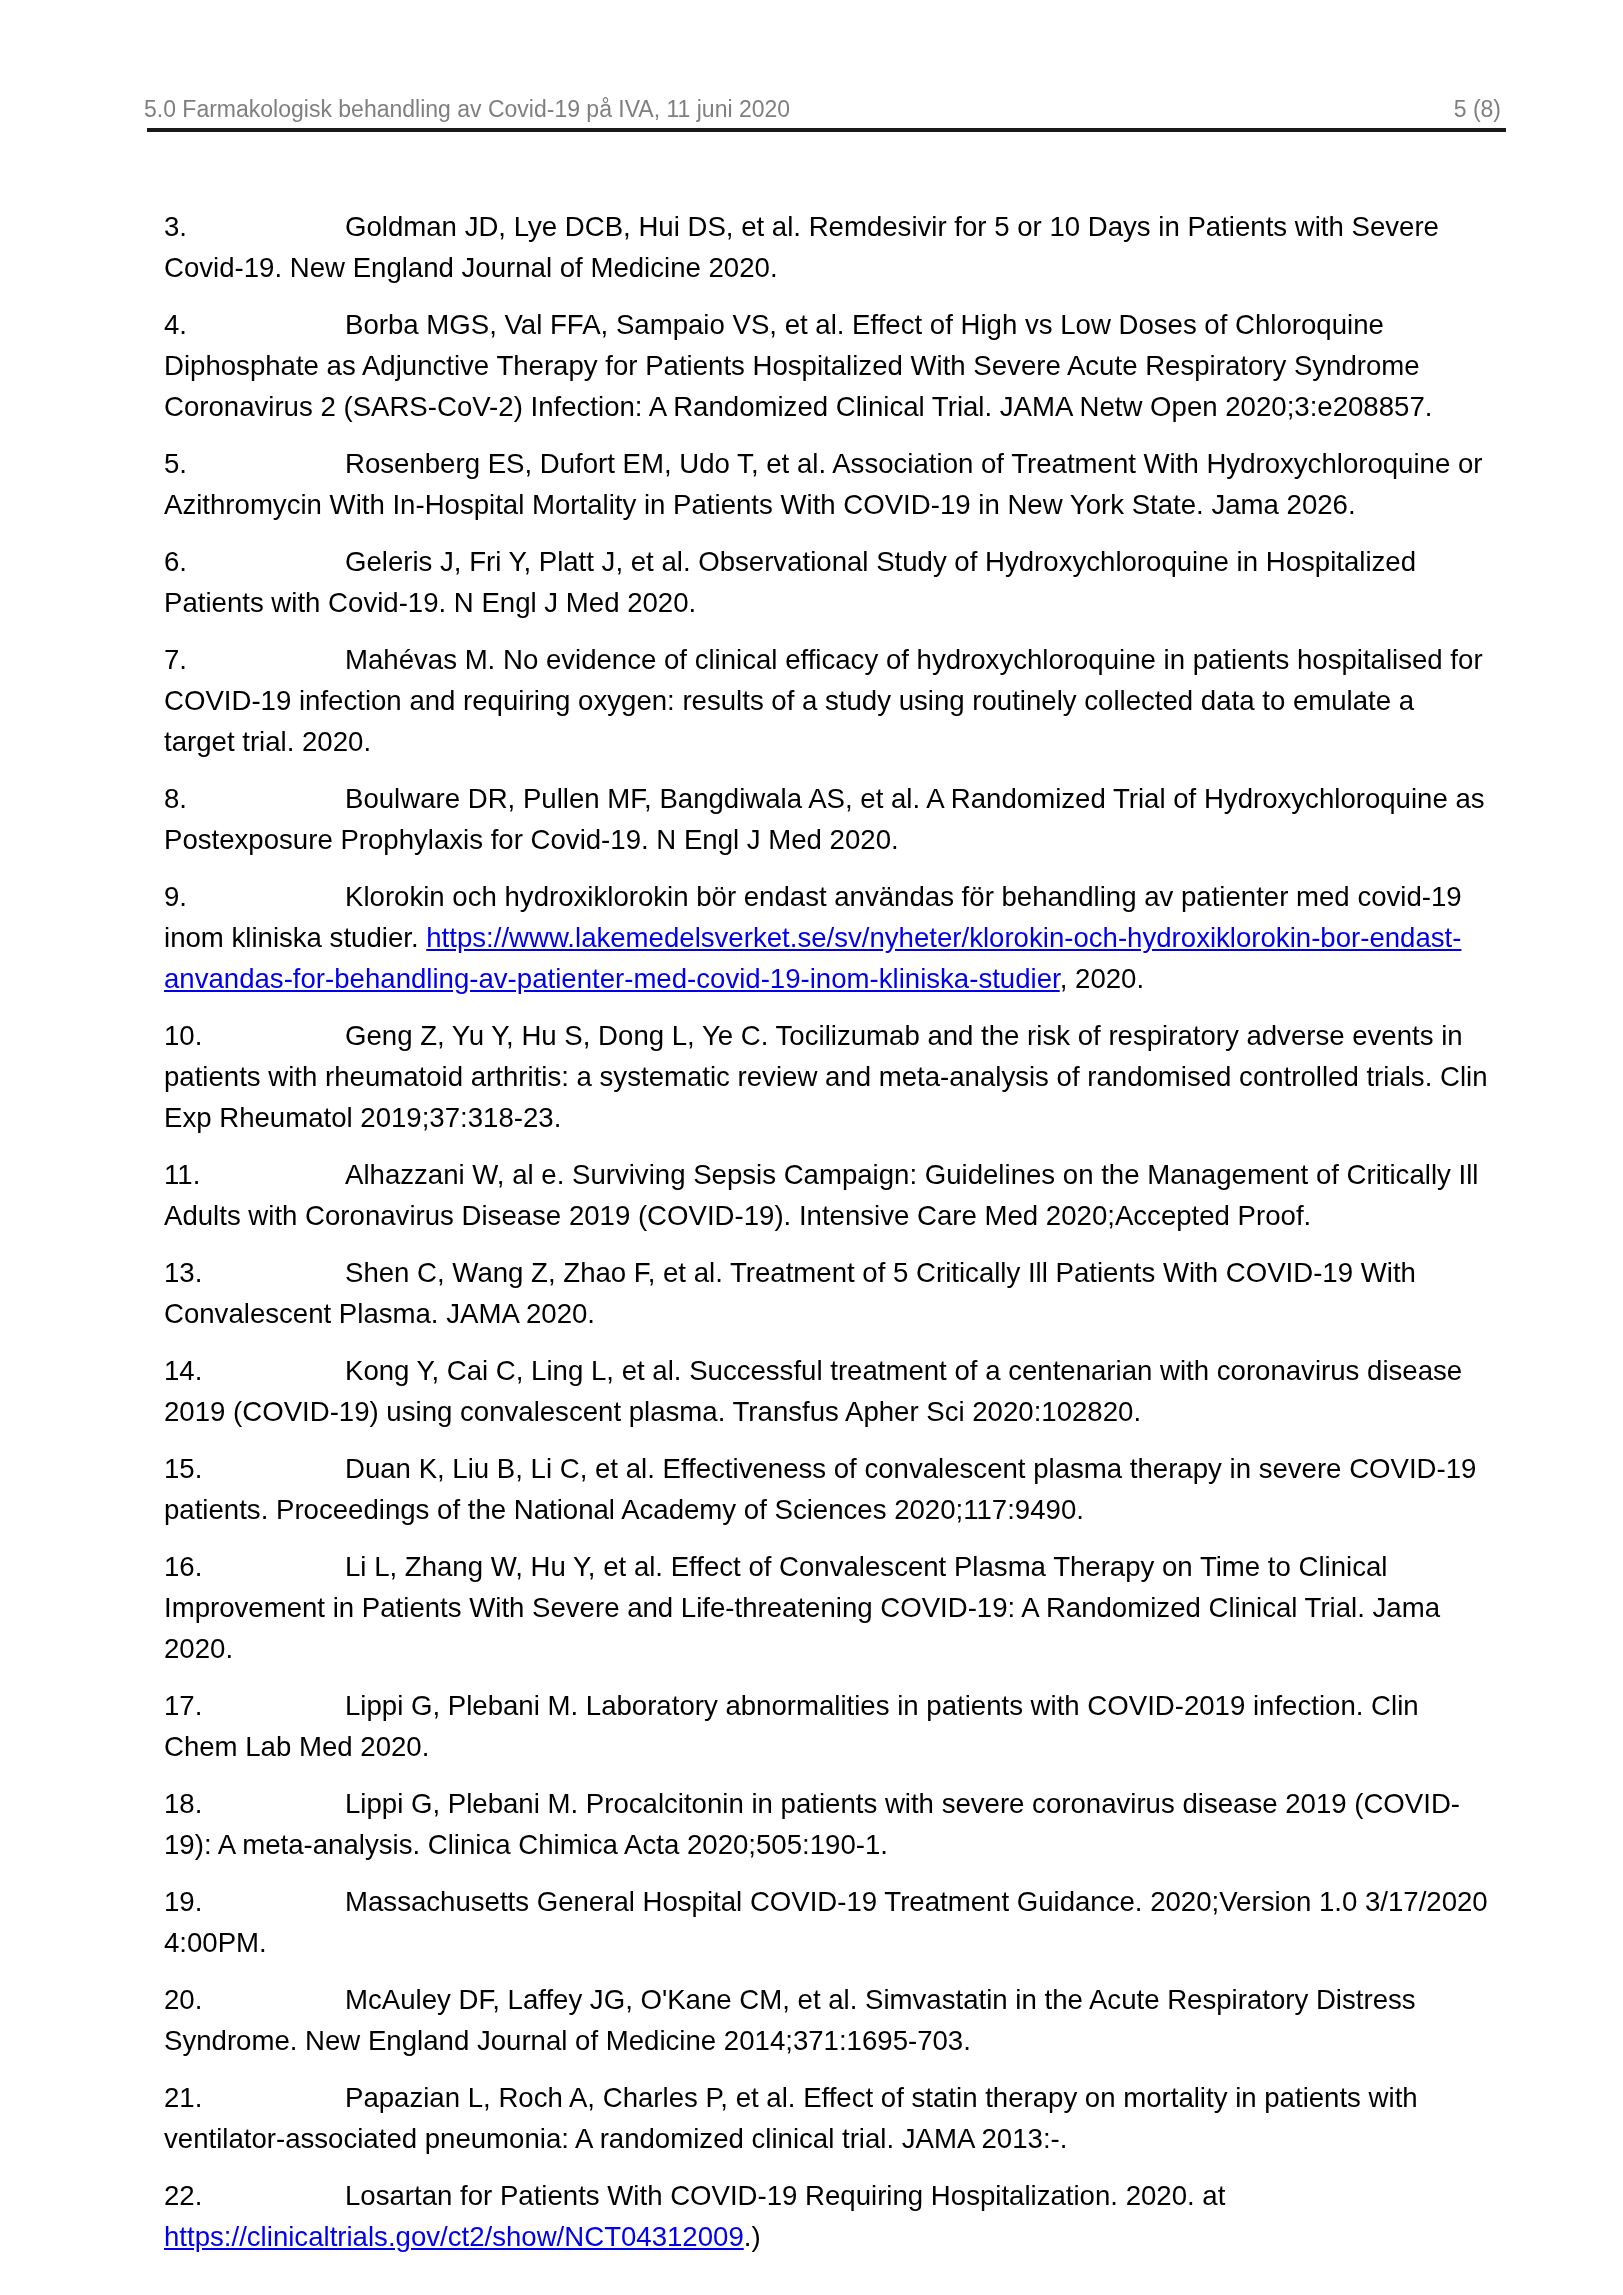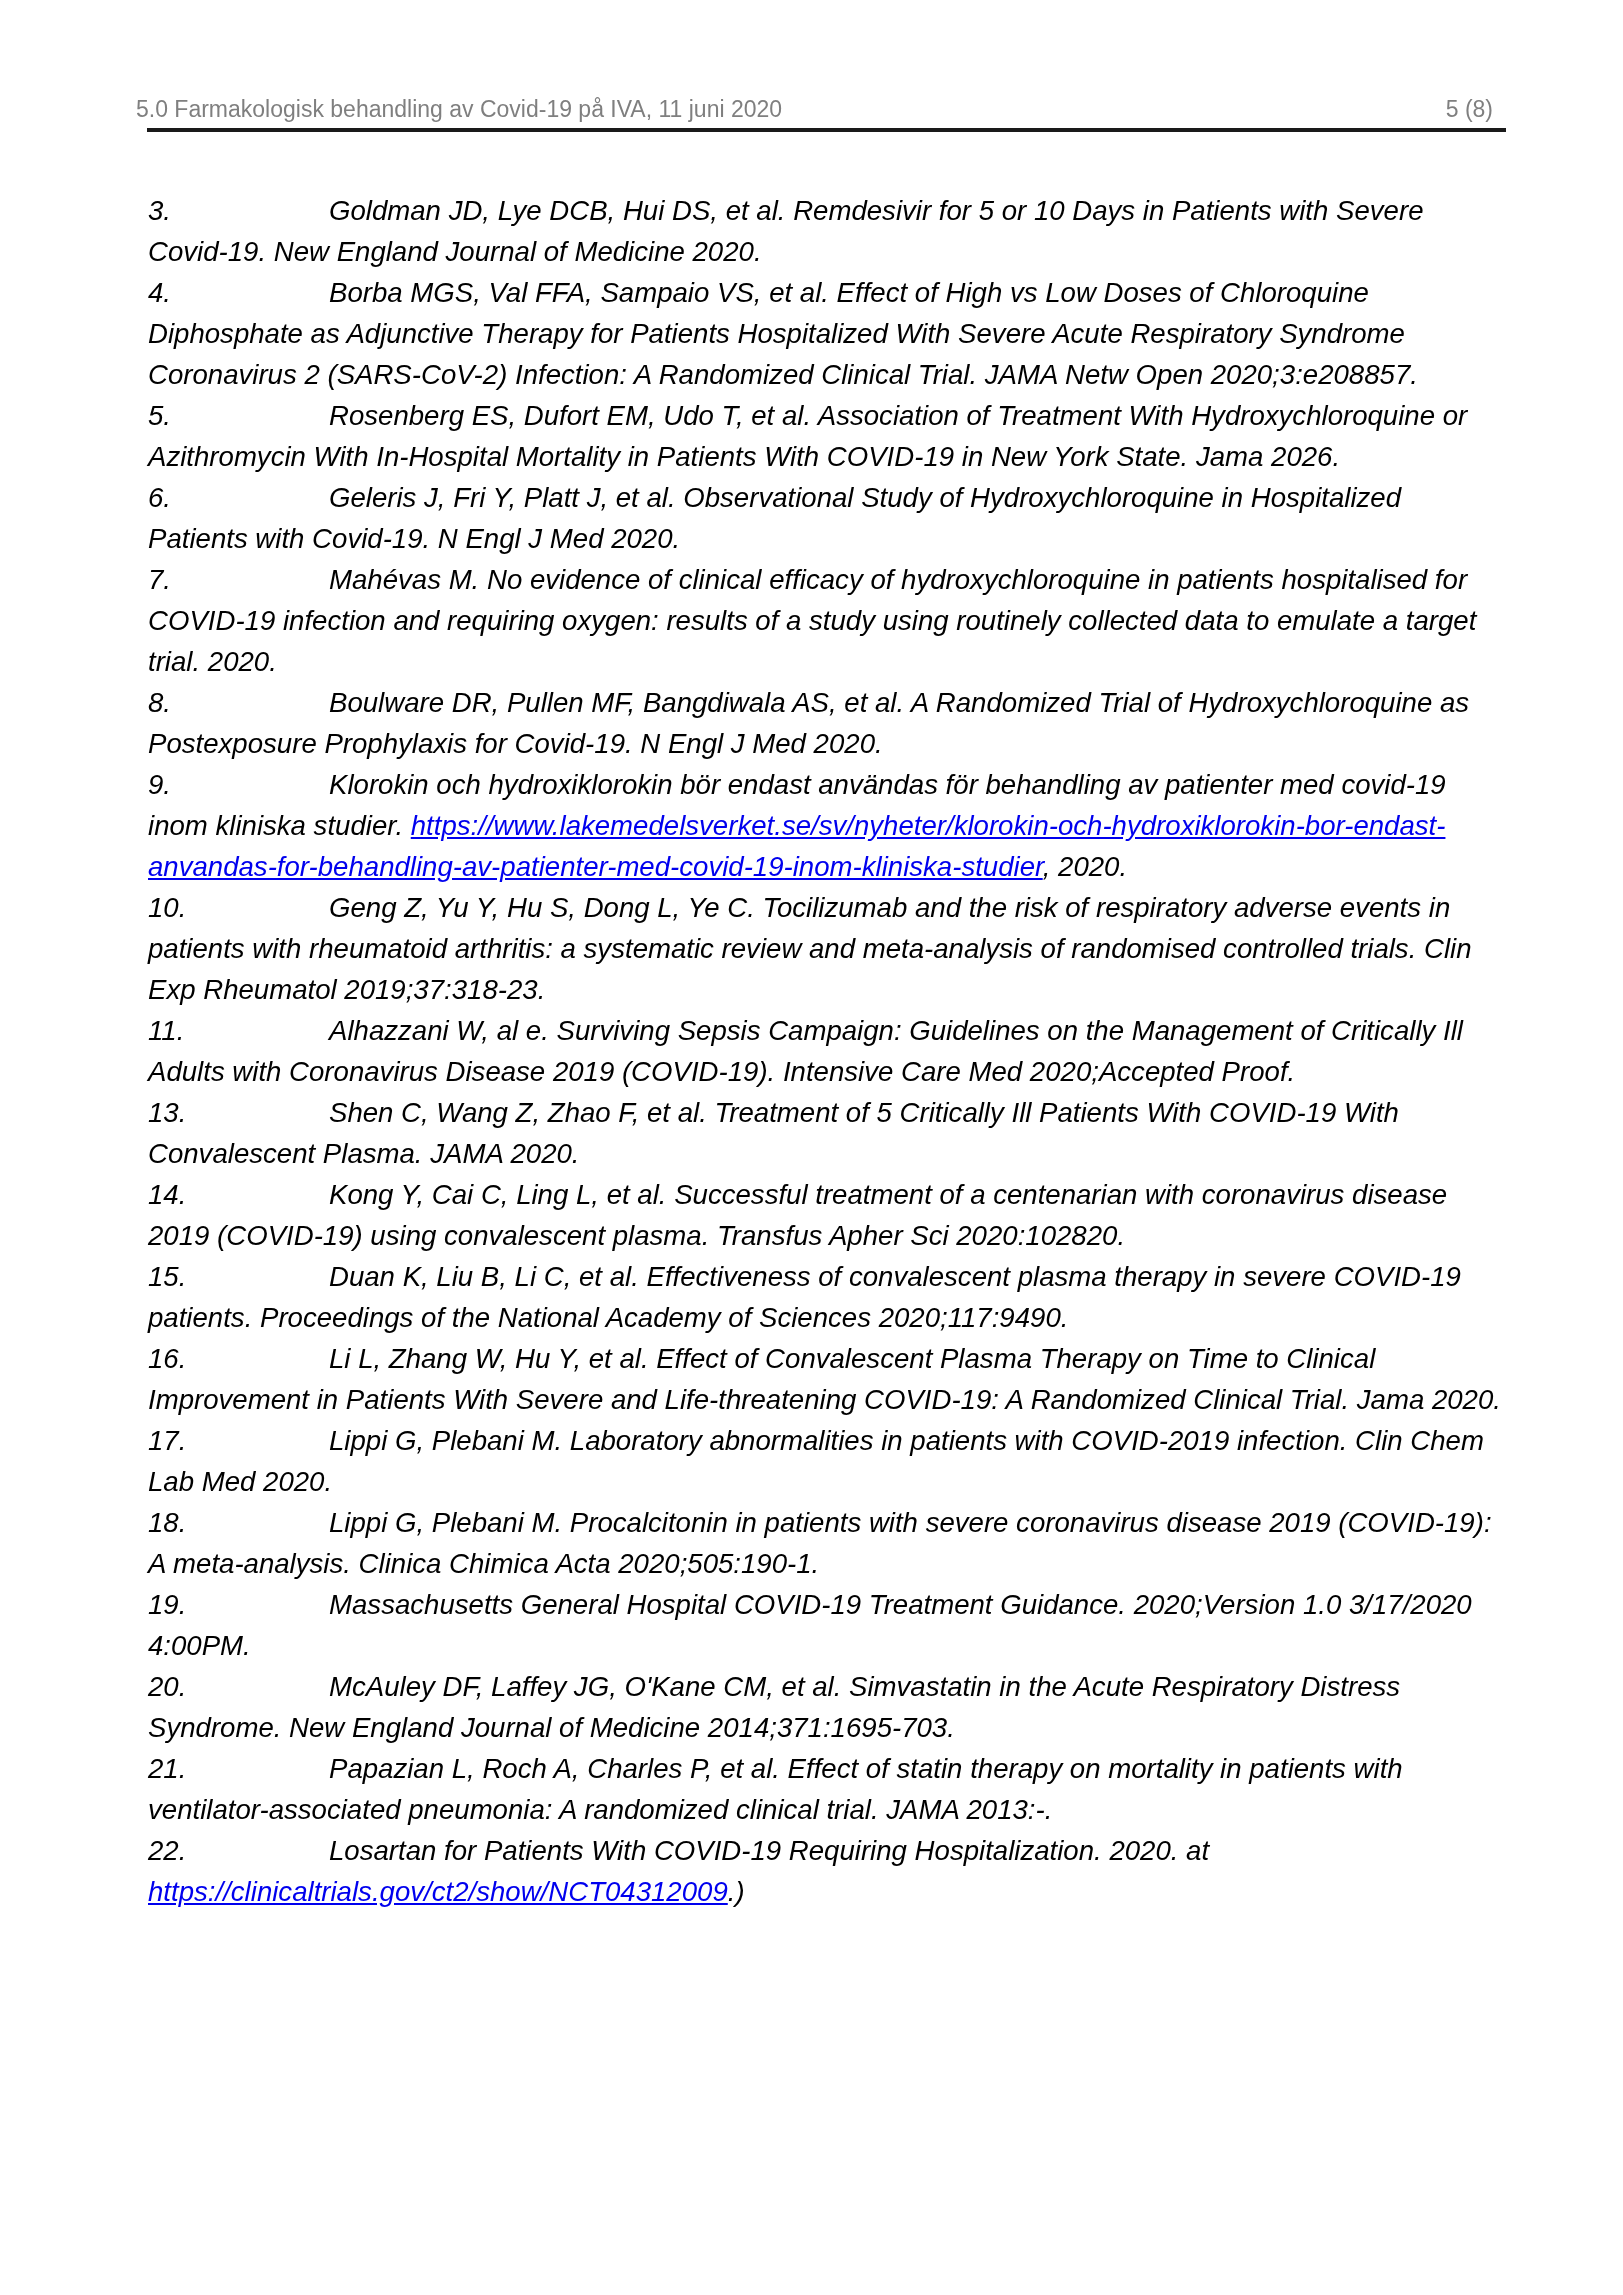--- a/index.html
+++ b/index.html
@@ -11,21 +11,21 @@
     position: relative;
     width: 1623px;
     height: 2295px;
     background: #ffffff;
     font-family: "Liberation Sans", sans-serif;
     overflow: hidden;
   }
   .page-header {
     position: absolute;
     top: 95px;
-    left: 136px;
+    left: 144px;
     width: 1357px;
     display: flex;
     justify-content: space-between;
     align-items: center;
     font-size: 23px;
     line-height: 29px;
     color: var(--header-color, #7f7f7f);
   }
   .header-rule {
     position: absolute;
@@ -38,23 +38,22 @@
   .references {
     position: absolute;
     top: 190px;
     left: 148px;
     width: 1357px;
     font-size: 27.6px;
     line-height: 41px;
     color: var(--body-color, #000000);
   }
   .ref {
-    margin: 0;
+    margin: 16px;
     padding: 0;
-    font-style: italic;
   }
   .ref-num {
     display: inline-block;
     width: 181px;
   }
   .ref a {
     color: var(--link-color, #0000ee);
     text-decoration: underline;
   }
 </style>

